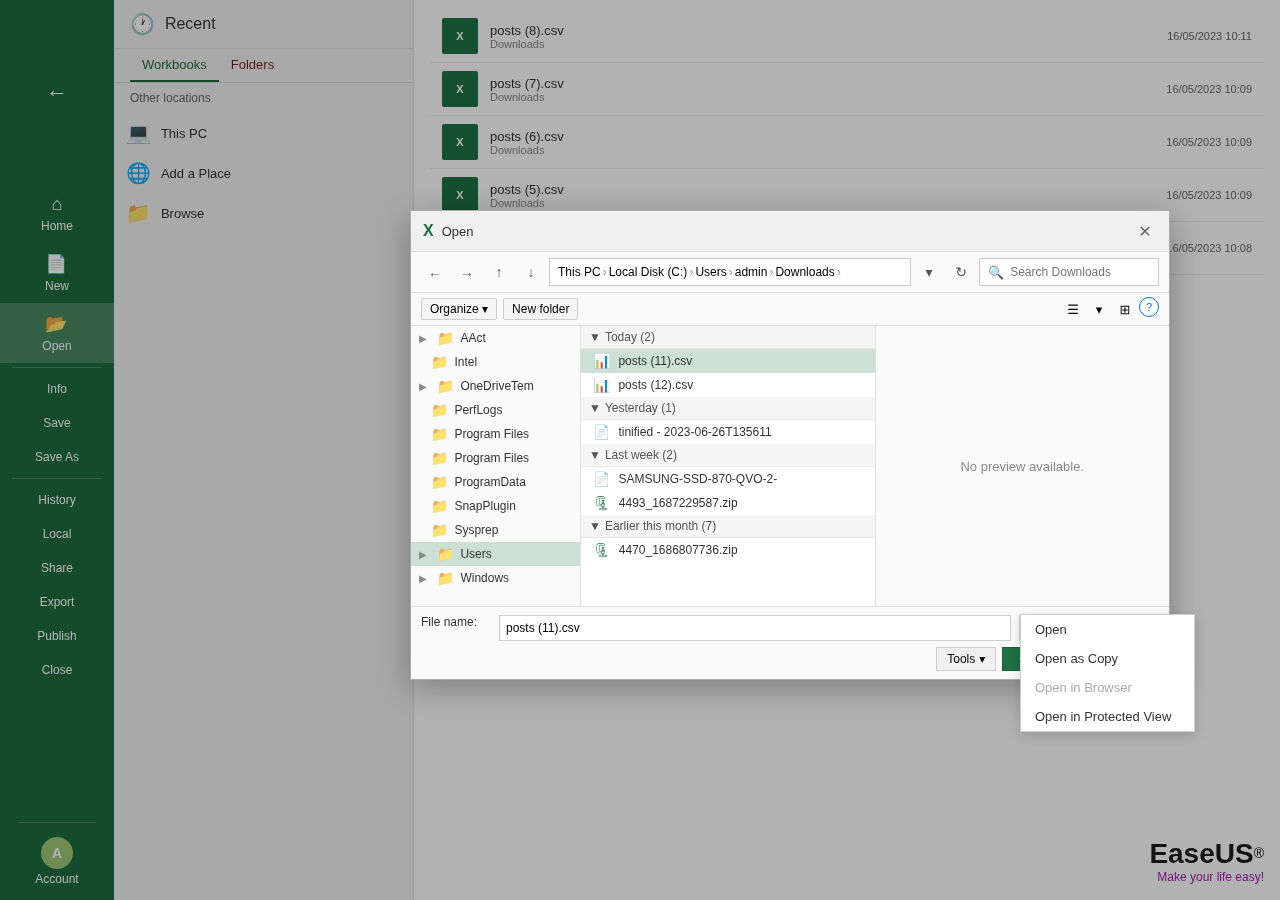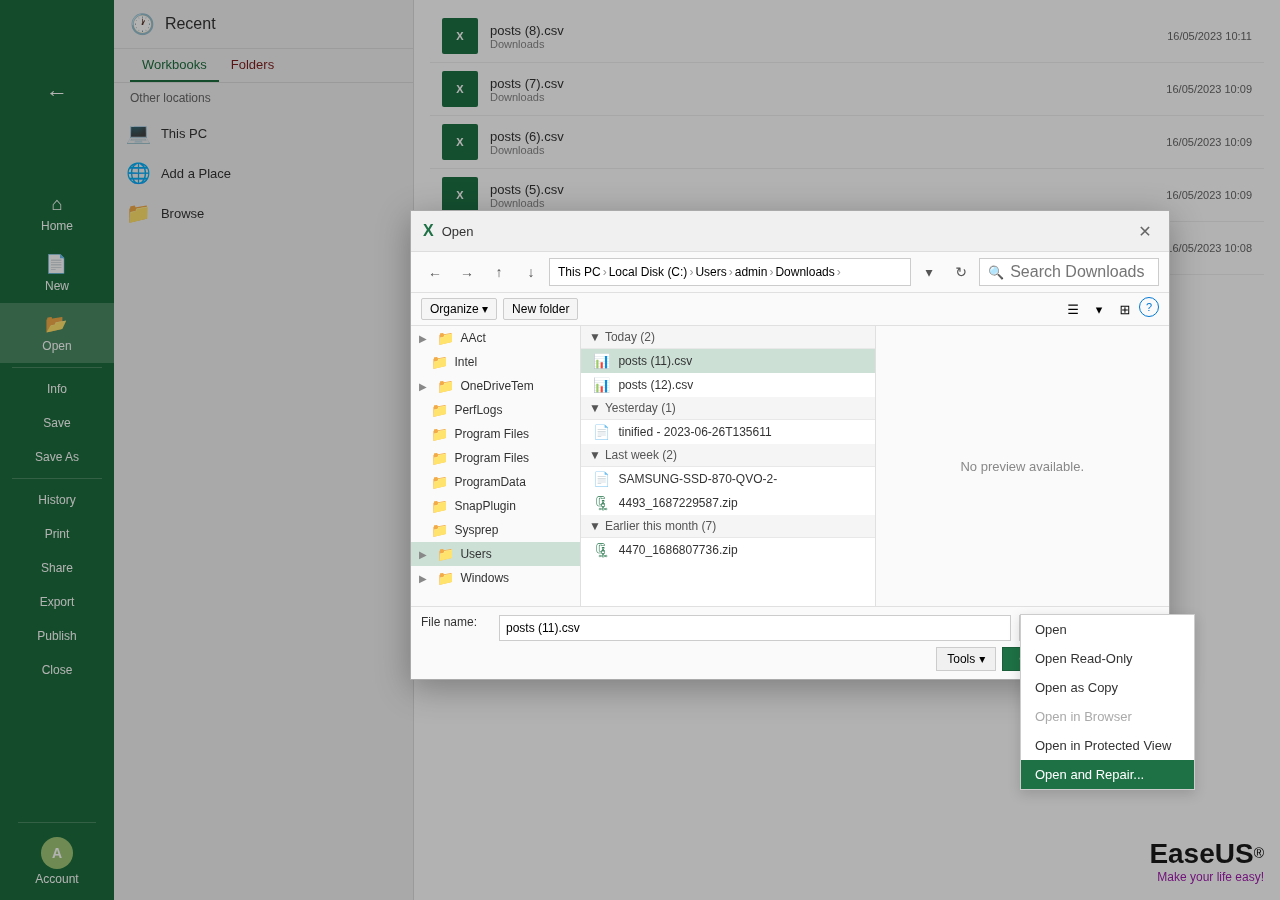--- a/index.html
+++ b/index.html
@@ -251,21 +251,21 @@
       align-items: center;
       border: 1px solid #ccc;
       background: white;
       height: 28px;
       padding: 0 8px;
       gap: 6px;
       width: 180px;
     }
     .search-bar input {
       border: none; outline: none;
-      font-size: 16px; color: #a21caf;
+      font-size: 12px; color: #a21caf;
       width: 140px; background: transparent;
     }
 
     .dialog-toolbar2 {
       display: flex;
       align-items: center;
       justify-content: space-between;
       padding: 4px 10px;
       border-bottom: 1px solid #e0e0e0;
       background: #fafafa;
@@ -477,21 +477,21 @@
       <span>Save</span>
     </div>
     <div class="sidebar-item">
       <span>Save As</span>
     </div>
     <div class="sidebar-divider"></div>
     <div class="sidebar-item">
       <span>History</span>
     </div>
     <div class="sidebar-item">
-      <span>Print</span>
+      <span>Local</span>
     </div>
     <div class="sidebar-item">
       <span>Share</span>
     </div>
     <div class="sidebar-item">
       <span>Export</span>
     </div>
     <div class="sidebar-item">
       <span>Publish</span>
     </div>
@@ -748,25 +748,23 @@
         <button class="open-main-btn">Open</button>
         <button class="open-dropdown-btn">▾</button>
       </div>
       <button class="cancel-btn">Cancel</button>
     </div>
   </div>
 </div>
 
 <div class="open-dropdown-menu">
   <div class="dropdown-item">Open</div>
-  <div class="dropdown-item">Open Read-Only</div>
   <div class="dropdown-item">Open as Copy</div>
   <div class="dropdown-item disabled">Open in Browser</div>
   <div class="dropdown-item">Open in Protected View</div>
-  <div class="dropdown-item highlighted">Open and Repair...</div>
 </div>
 
 <div class="easeus-logo">
   <div>
     <span style="font-size:28px; font-weight:bold; color:#1a1a1a;">EaseUS</span><span style="font-size:14px; vertical-align:super;">®</span>
   </div>
   <div style="font-size:12px; color:#a21caf;">Make your life easy!</div>
 </div>
 
 </body></html>

